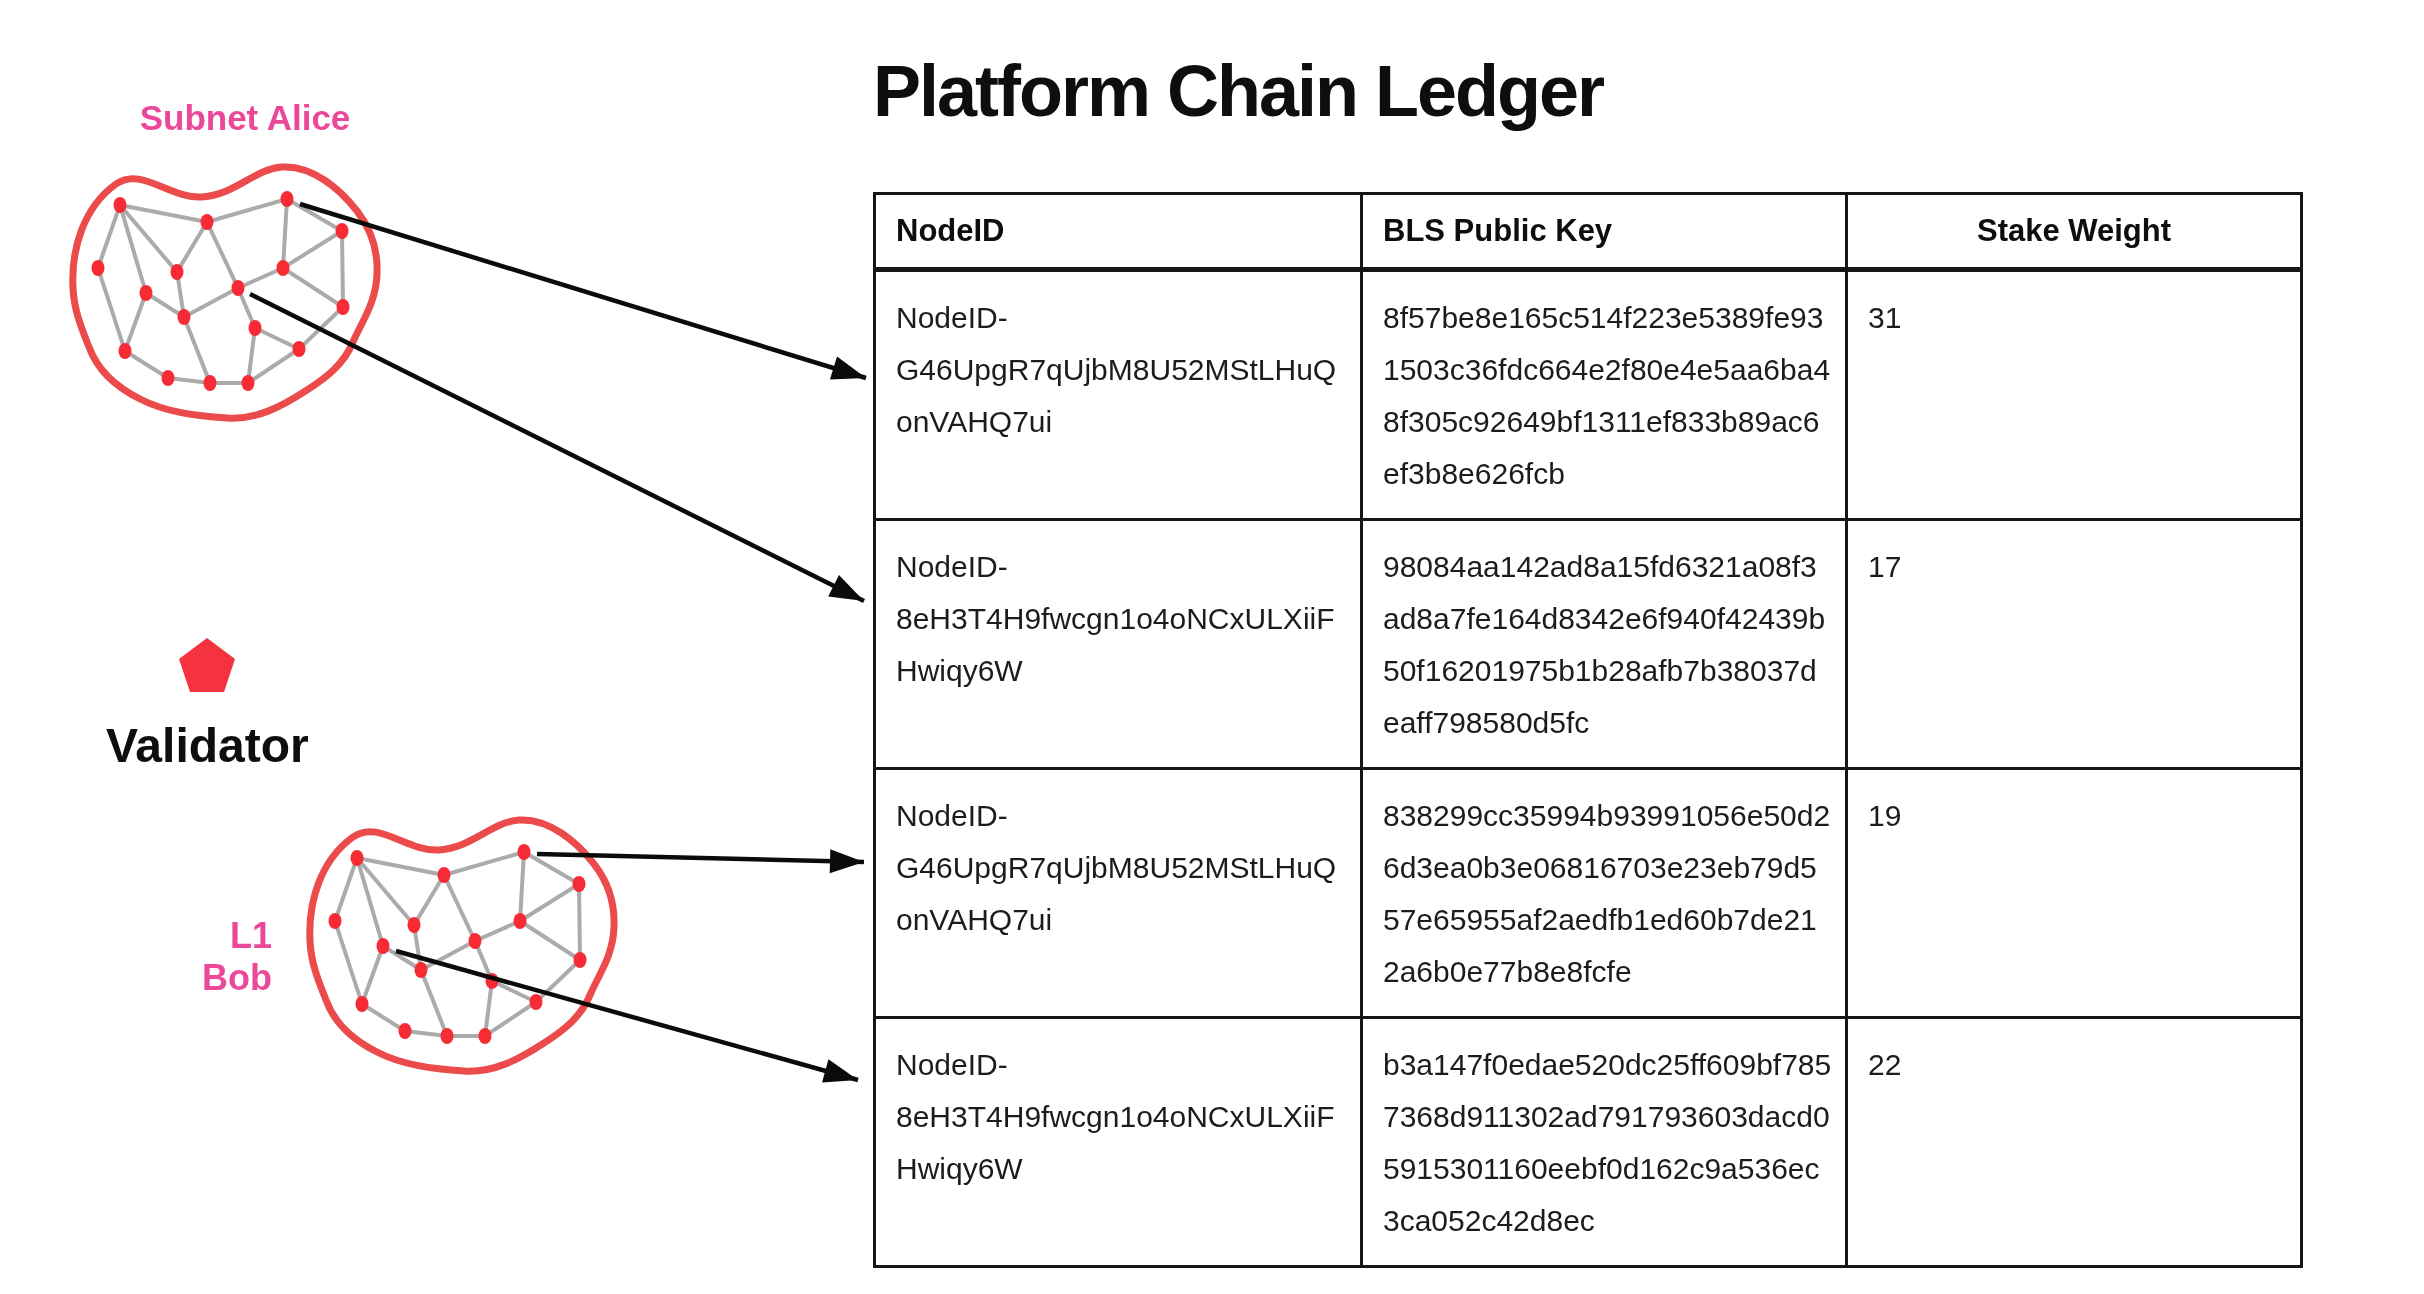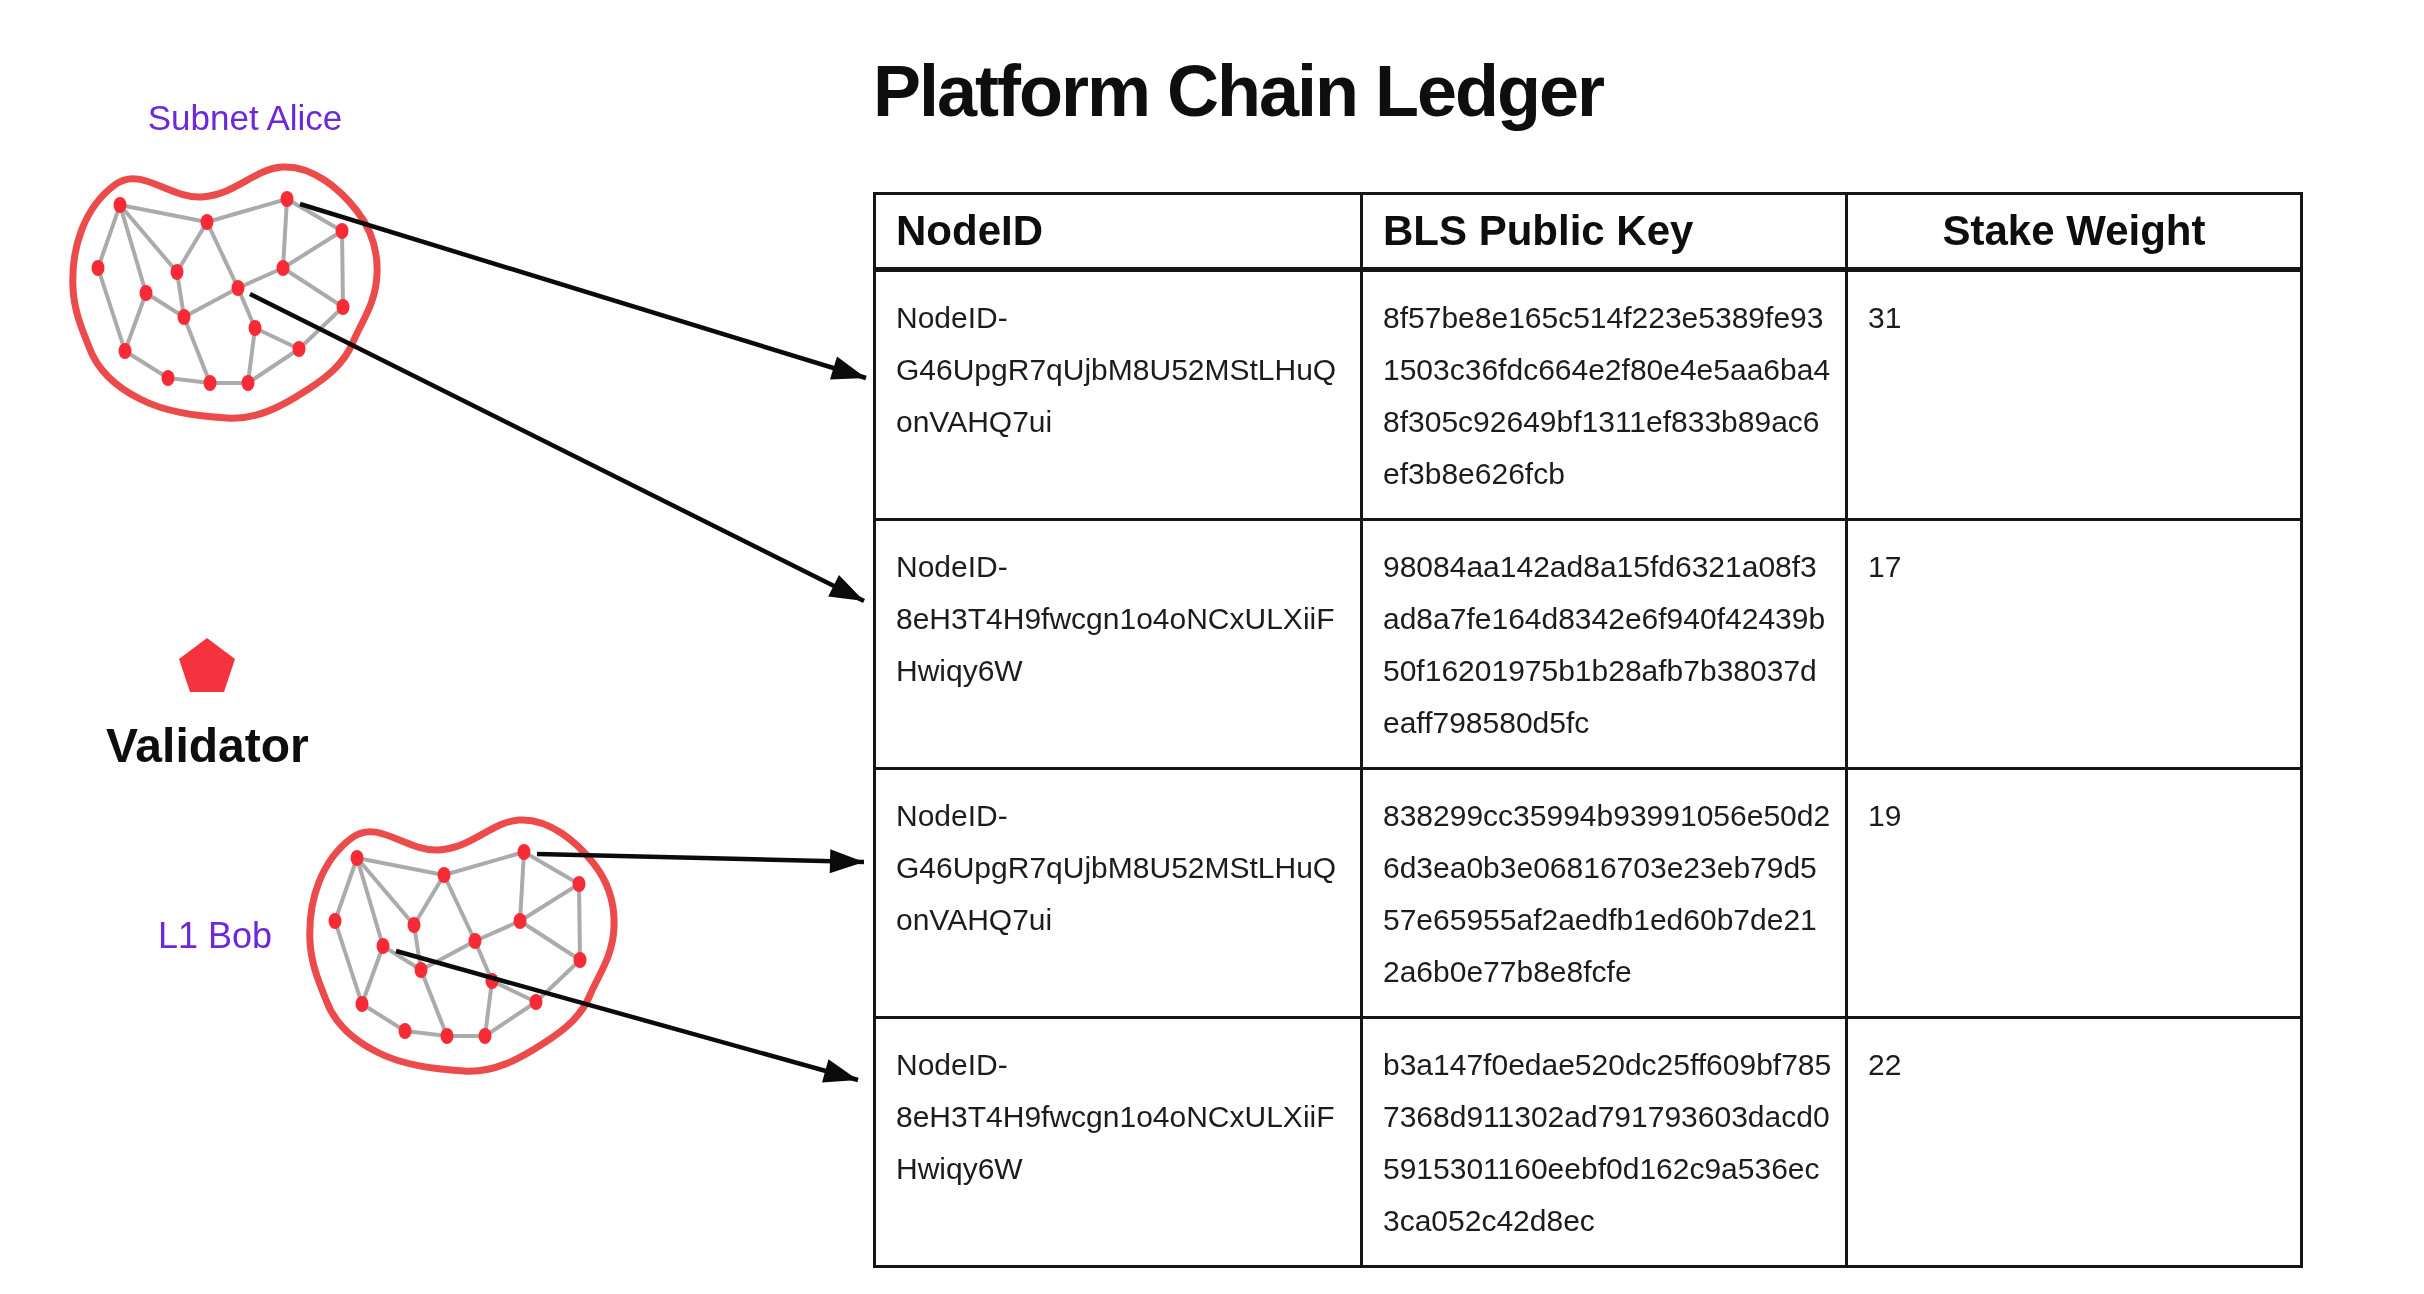--- a/index.html
+++ b/index.html
@@ -14,39 +14,39 @@
   .stage { position: absolute; left: 0; top: 0; width: 2424px; height: 1294px; }
 
   .page-title {
     position: absolute; left: 873px; top: 50px; width: 1427px;
     text-align: left;
     font-size: 72px; font-weight: bold; letter-spacing: -2px;
     color: #0e0e0e;
   }
 
   .subnet-label {
-    position: absolute; font-weight: normal; color: #6d28d9;
+    position: absolute; font-weight: bold; color: #ec4899;
   }
   .alice-label { left: 122px; top: 98px; width: 246px; text-align: center; font-size: 35px; }
   .bob-label   { left: 152px; top: 915px; width: 120px; text-align: right; font-size: 36px; }
 
   .legend {
     position: absolute; left: 106px; top: 636px;
     display: flex; align-items: center; gap: 24px; flex-direction: column;
   }
   .legend-text { font-size: 48px; font-weight: bold; color: #0e0e0e; }
 
   .table-wrap { position: absolute; left: 873px; top: 192px; }
   table.ledger {
     border-collapse: collapse; table-layout: fixed; width: 1427px;
     background: #fff;
   }
   table.ledger th, table.ledger td { border: 3px solid #161616; }
   table.ledger th {
-    height: 72px; font-size: 42px; font-weight: bold;
+    height: 72px; font-size: 31px; font-weight: bold;
     text-align: left; padding: 0 0 0 20px;
     border-bottom: 5px solid #161616;
     color: #0e0e0e;
   }
   table.ledger th.center { text-align: center; padding: 0; }
   table.ledger td {
     height: 226px; vertical-align: top;
     font-size: 30px; line-height: 52px;
     padding: 20px 12px 0 20px;
     overflow-wrap: break-word; word-wrap: break-word;

